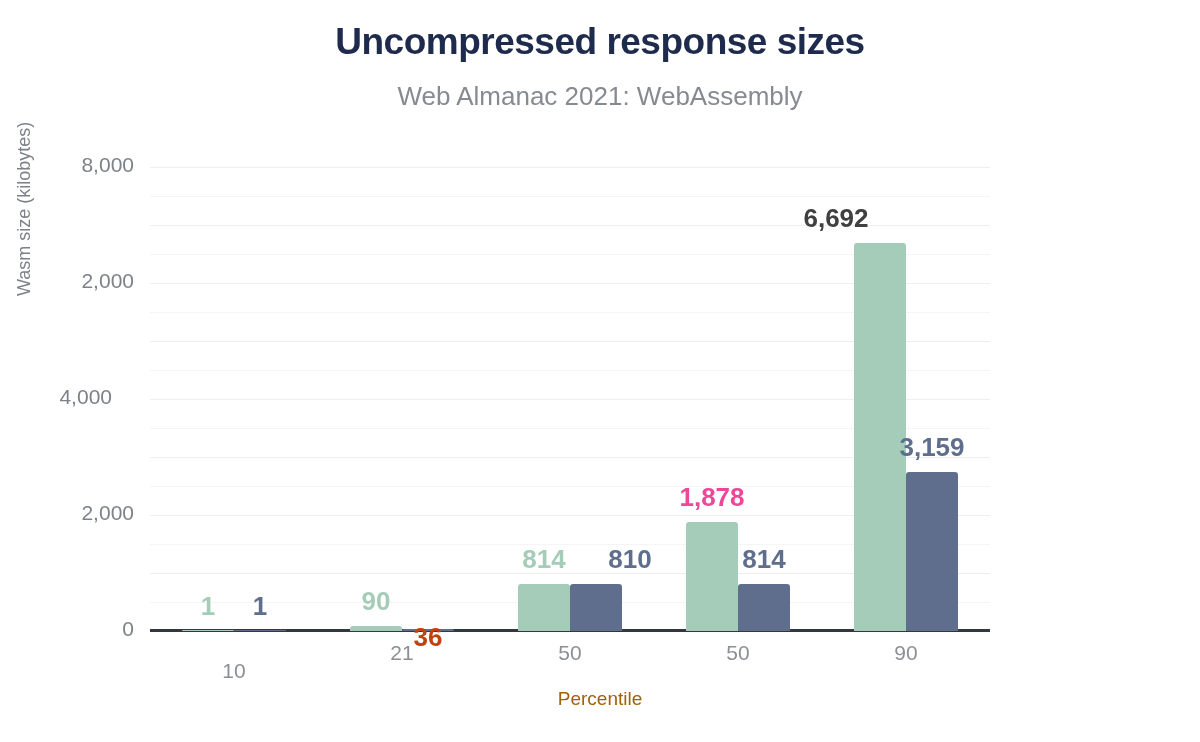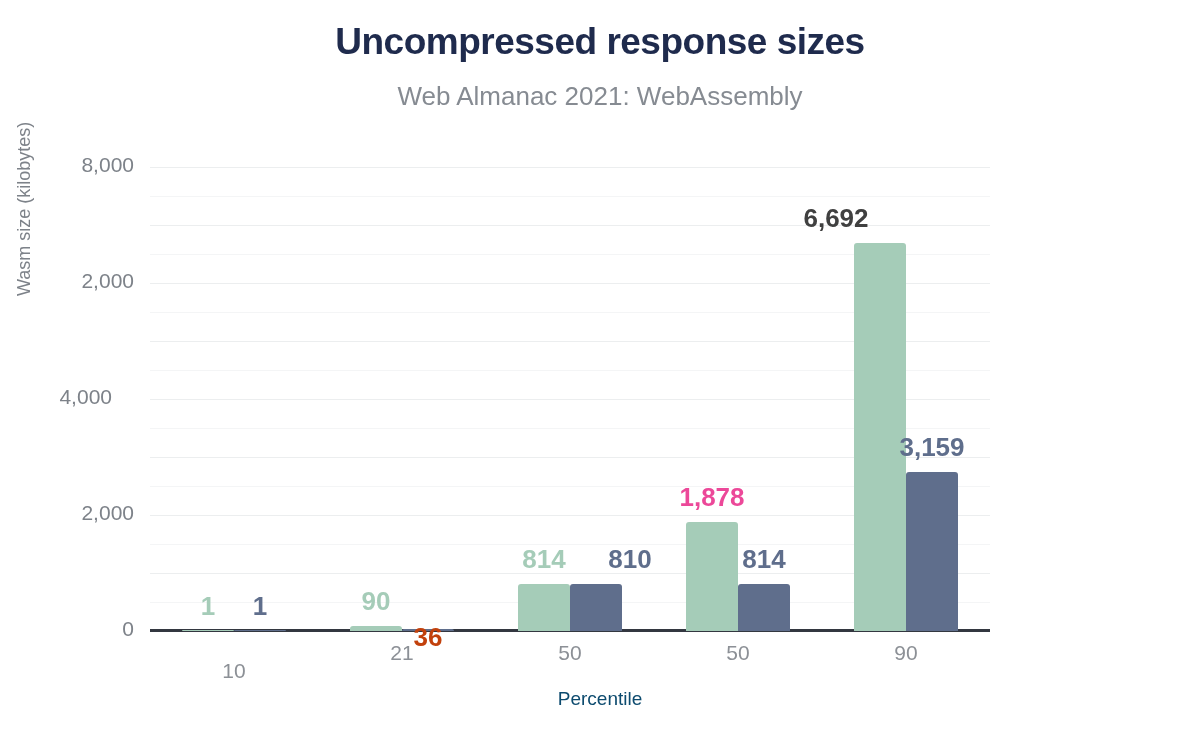--- a/index.html
+++ b/index.html
@@ -133,21 +133,21 @@
     text-align: center;
     white-space: nowrap;
   }
   .x-axis-title {
     position: absolute;
     top: 688px;
     left: 0;
     width: 1200px;
     text-align: center;
     font-size: 19px;
-    color: #0c4a6e;
+    color: #a16207;
   }
 
   
   .bar {
     position: absolute;
     bottom: 0;
     border-radius: 3px 3px 0 0;
   }
   .bar-value {
     position: absolute;

